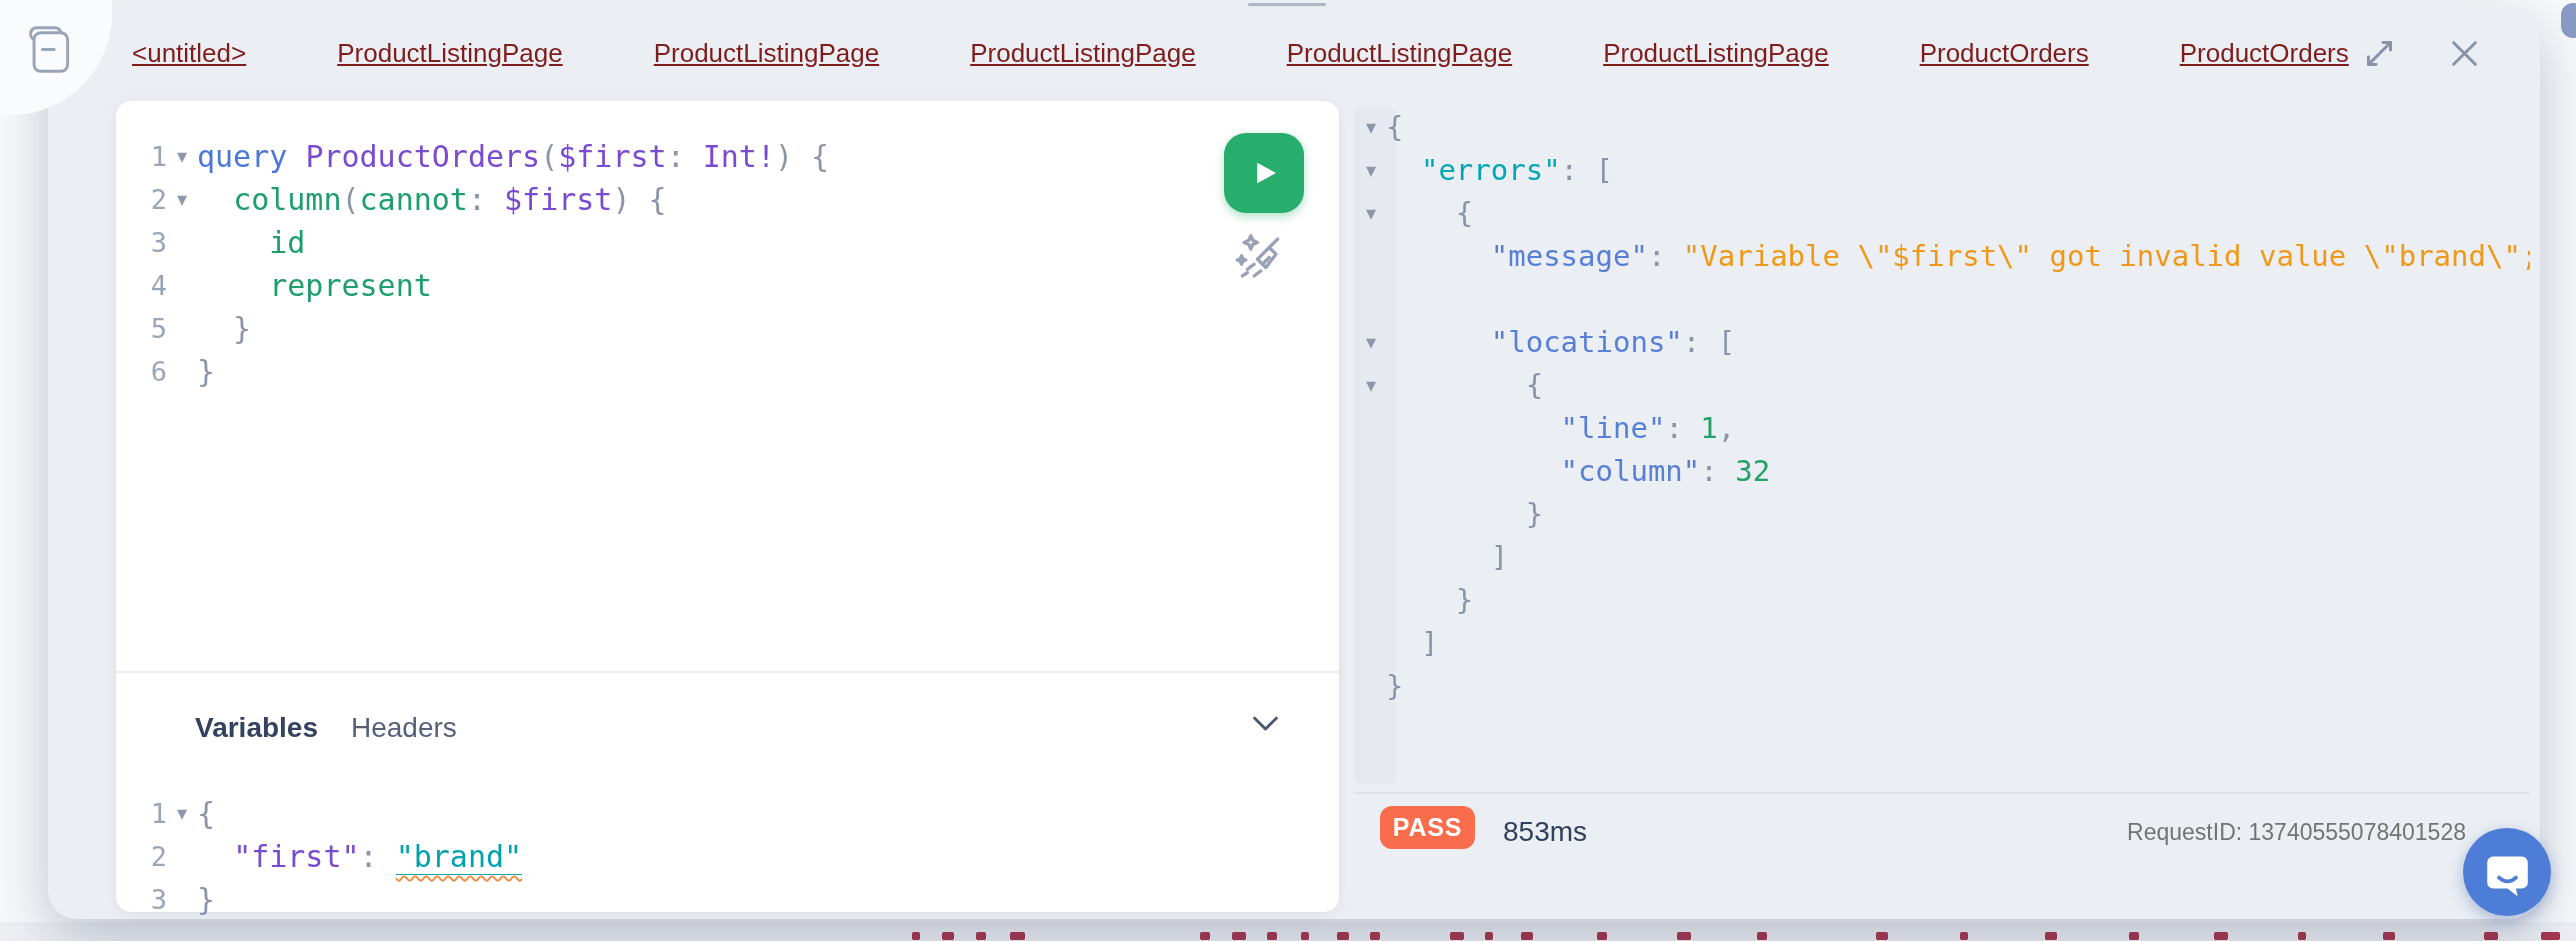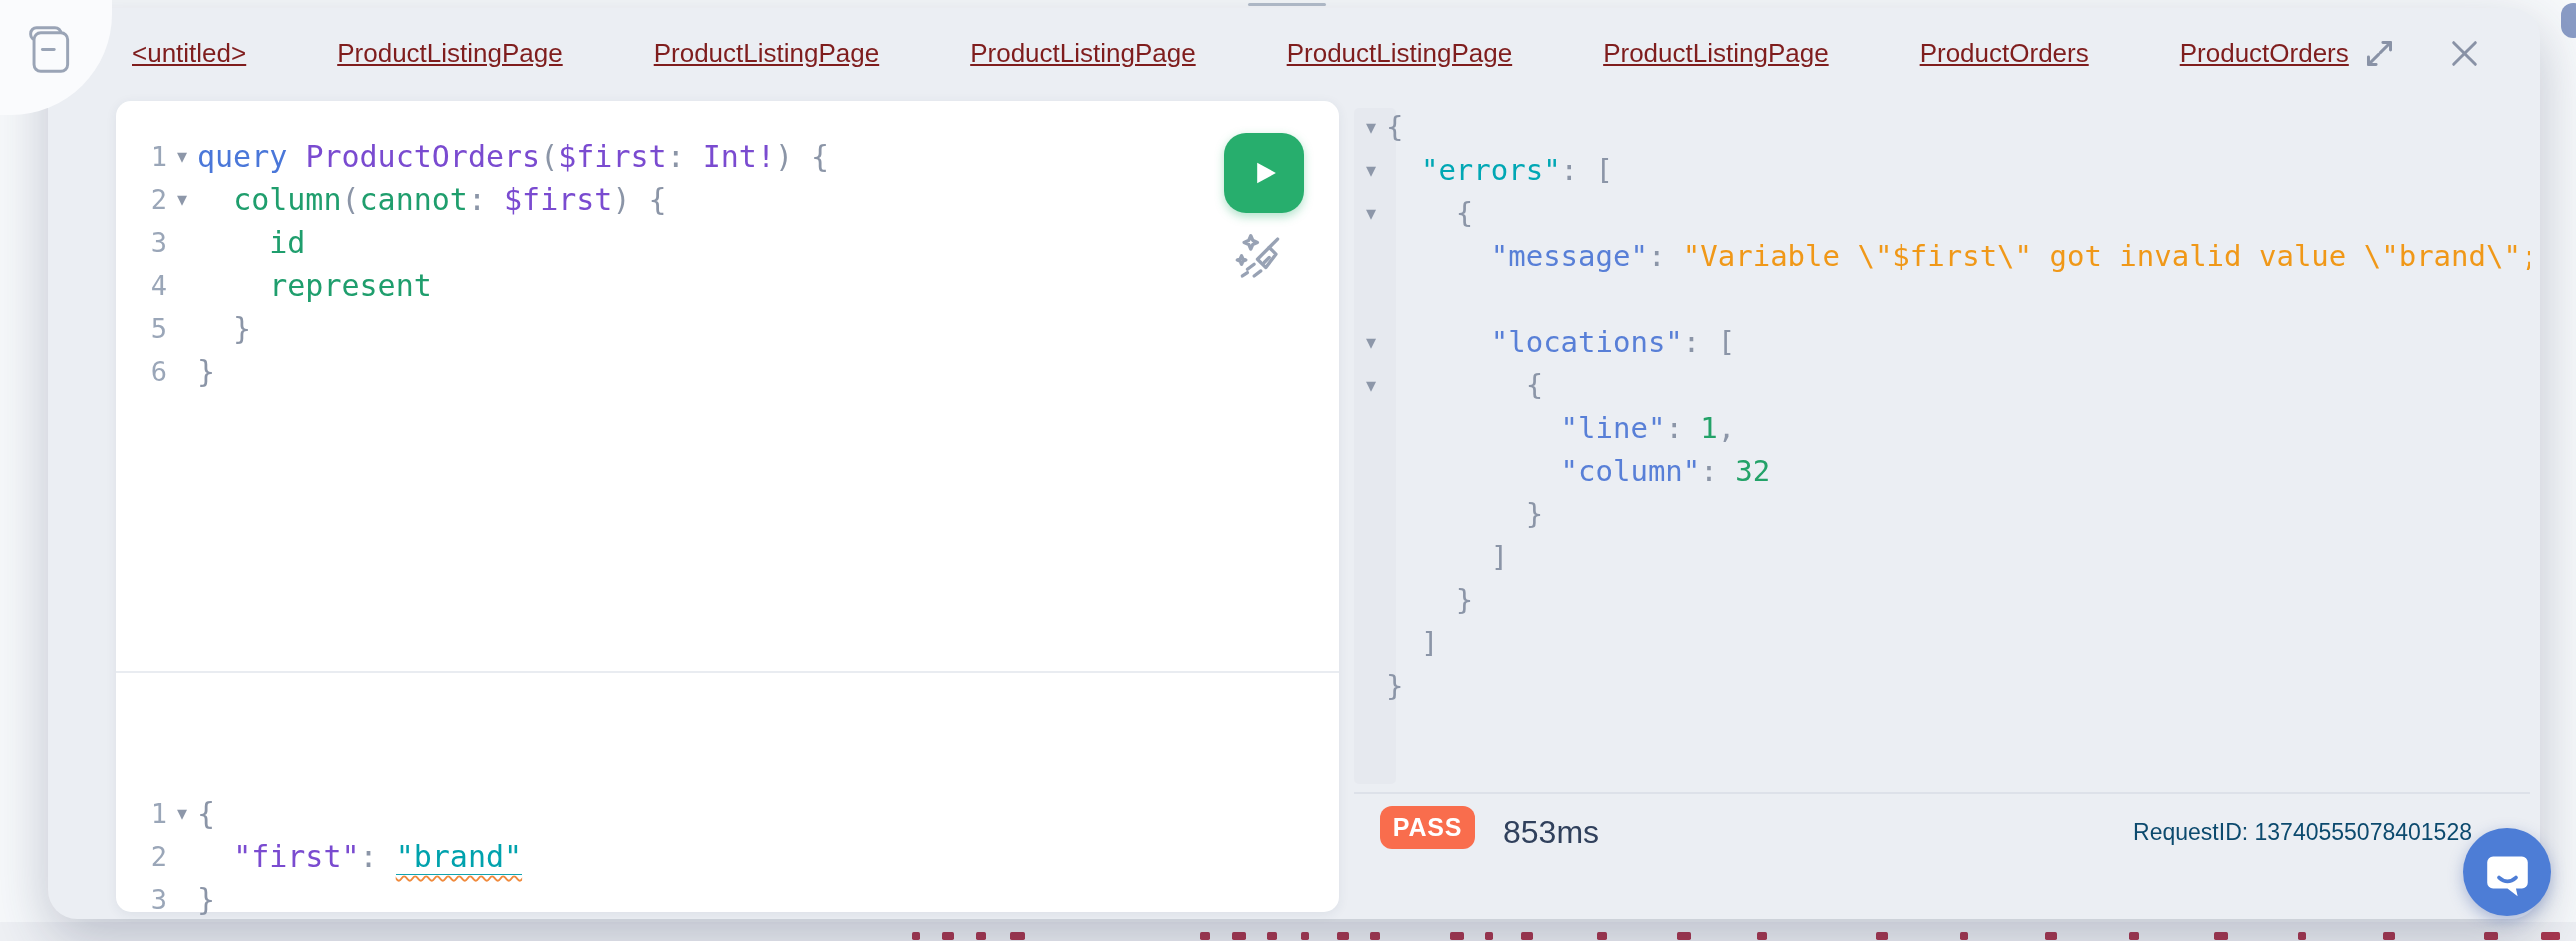--- a/index.html
+++ b/index.html
@@ -76,23 +76,23 @@
   
   .resp-gutter-bg{position:absolute;left:1306px;top:100px;width:42px;height:676px;background:#e6e9ef;border-radius:5px;}
   .response{position:absolute;left:1308px;top:98px;width:1174px;height:688px;overflow:hidden;}
 
   
   .resp-footer-line{position:absolute;left:1306px;top:784px;width:1176px;height:1.7px;background:#dde1e9;}
   .pass-badge{position:absolute;left:1332px;top:798px;width:95px;height:43px;border-radius:12px;
     background:var(--pass-orange,#f96d4d);color:#ffffff;font-size:25px;font-weight:bold;letter-spacing:0.8px;
     display:flex;align-items:center;justify-content:center;}
   .duration{position:absolute;left:1455px;top:798px;height:52px;display:flex;align-items:center;
-    font-size:32px;color:#30405c;text-align:center;}
-  .request-id{position:absolute;right:68px;top:798px;height:52px;display:flex;align-items:center;
-    font-size:23px;color:#0c4a6e;}
+    font-size:28px;color:#30405c;text-align:center;}
+  .request-id{position:absolute;right:74px;top:798px;height:52px;display:flex;align-items:center;
+    font-size:23px;color:#737373;}
 
   
   .chat-btn{position:absolute;left:2463px;top:828px;width:88px;height:88px;border-radius:44px;
     background:var(--chat-blue,#4d7dd6);z-index:6;display:flex;align-items:center;justify-content:center;
     box-shadow:0 5px 15px rgba(50,80,160,.35);cursor:pointer;}
 </style>
 </head>
 <body>
 
 <div class="bottom-strip"></div>
@@ -192,20 +192,29 @@
         <line x1="16" y1="48" x2="24" y2="42"></line>
         <line x1="24" y1="56" x2="32" y2="50"></line>
         <line x1="10" y1="56" x2="16" y2="52"></line>
         <path d="M20 8 l2.4 5.6 5.6 2.4 -5.6 2.4 -2.4 5.6 -2.4-5.6 -5.6-2.4 5.6-2.4 z"></path>
         <path d="M9 32 l1.5 3.5 3.5 1.5 -3.5 1.5 -1.5 3.5 -1.5-3.5 -3.5-1.5 3.5-1.5 z"></path>
       </svg>
     </div>
 
     <div class="panel-divider"></div>
 
+    <div class="vh-header">
+      <div class="vh-tab active">Variables</div>
+      <div class="vh-tab inactive">Headers</div>
+      <div class="vh-chevron">
+        <svg width="35" height="22" viewBox="0 0 42 26" fill="none" stroke="#4b586f" stroke-width="3.5" stroke-linecap="round" stroke-linejoin="round">
+          <polyline points="8,6 21,19 34,6"></polyline>
+        </svg>
+      </div>
+    </div>
 
     <div class="vars-area editor-font">
         <div class="code-row"><span class="gut-num">1</span><span class="gut-fold">▾</span><span class="code-text"><span class="tk-pn">{</span></span></div>
         <div class="code-row"><span class="gut-num">2</span><span class="gut-fold"></span><span class="code-text"><span>  </span><span class="tk-vkey">"first"</span><span class="tk-pn">: </span><span class="tk-verr">"brand"</span></span></div>
         <div class="code-row"><span class="gut-num">3</span><span class="gut-fold"></span><span class="code-text"><span class="tk-pn">}</span></span></div>
       </div>
   </div>
 
   <div class="resp-gutter-bg"></div>
   <div class="response resp-font">

